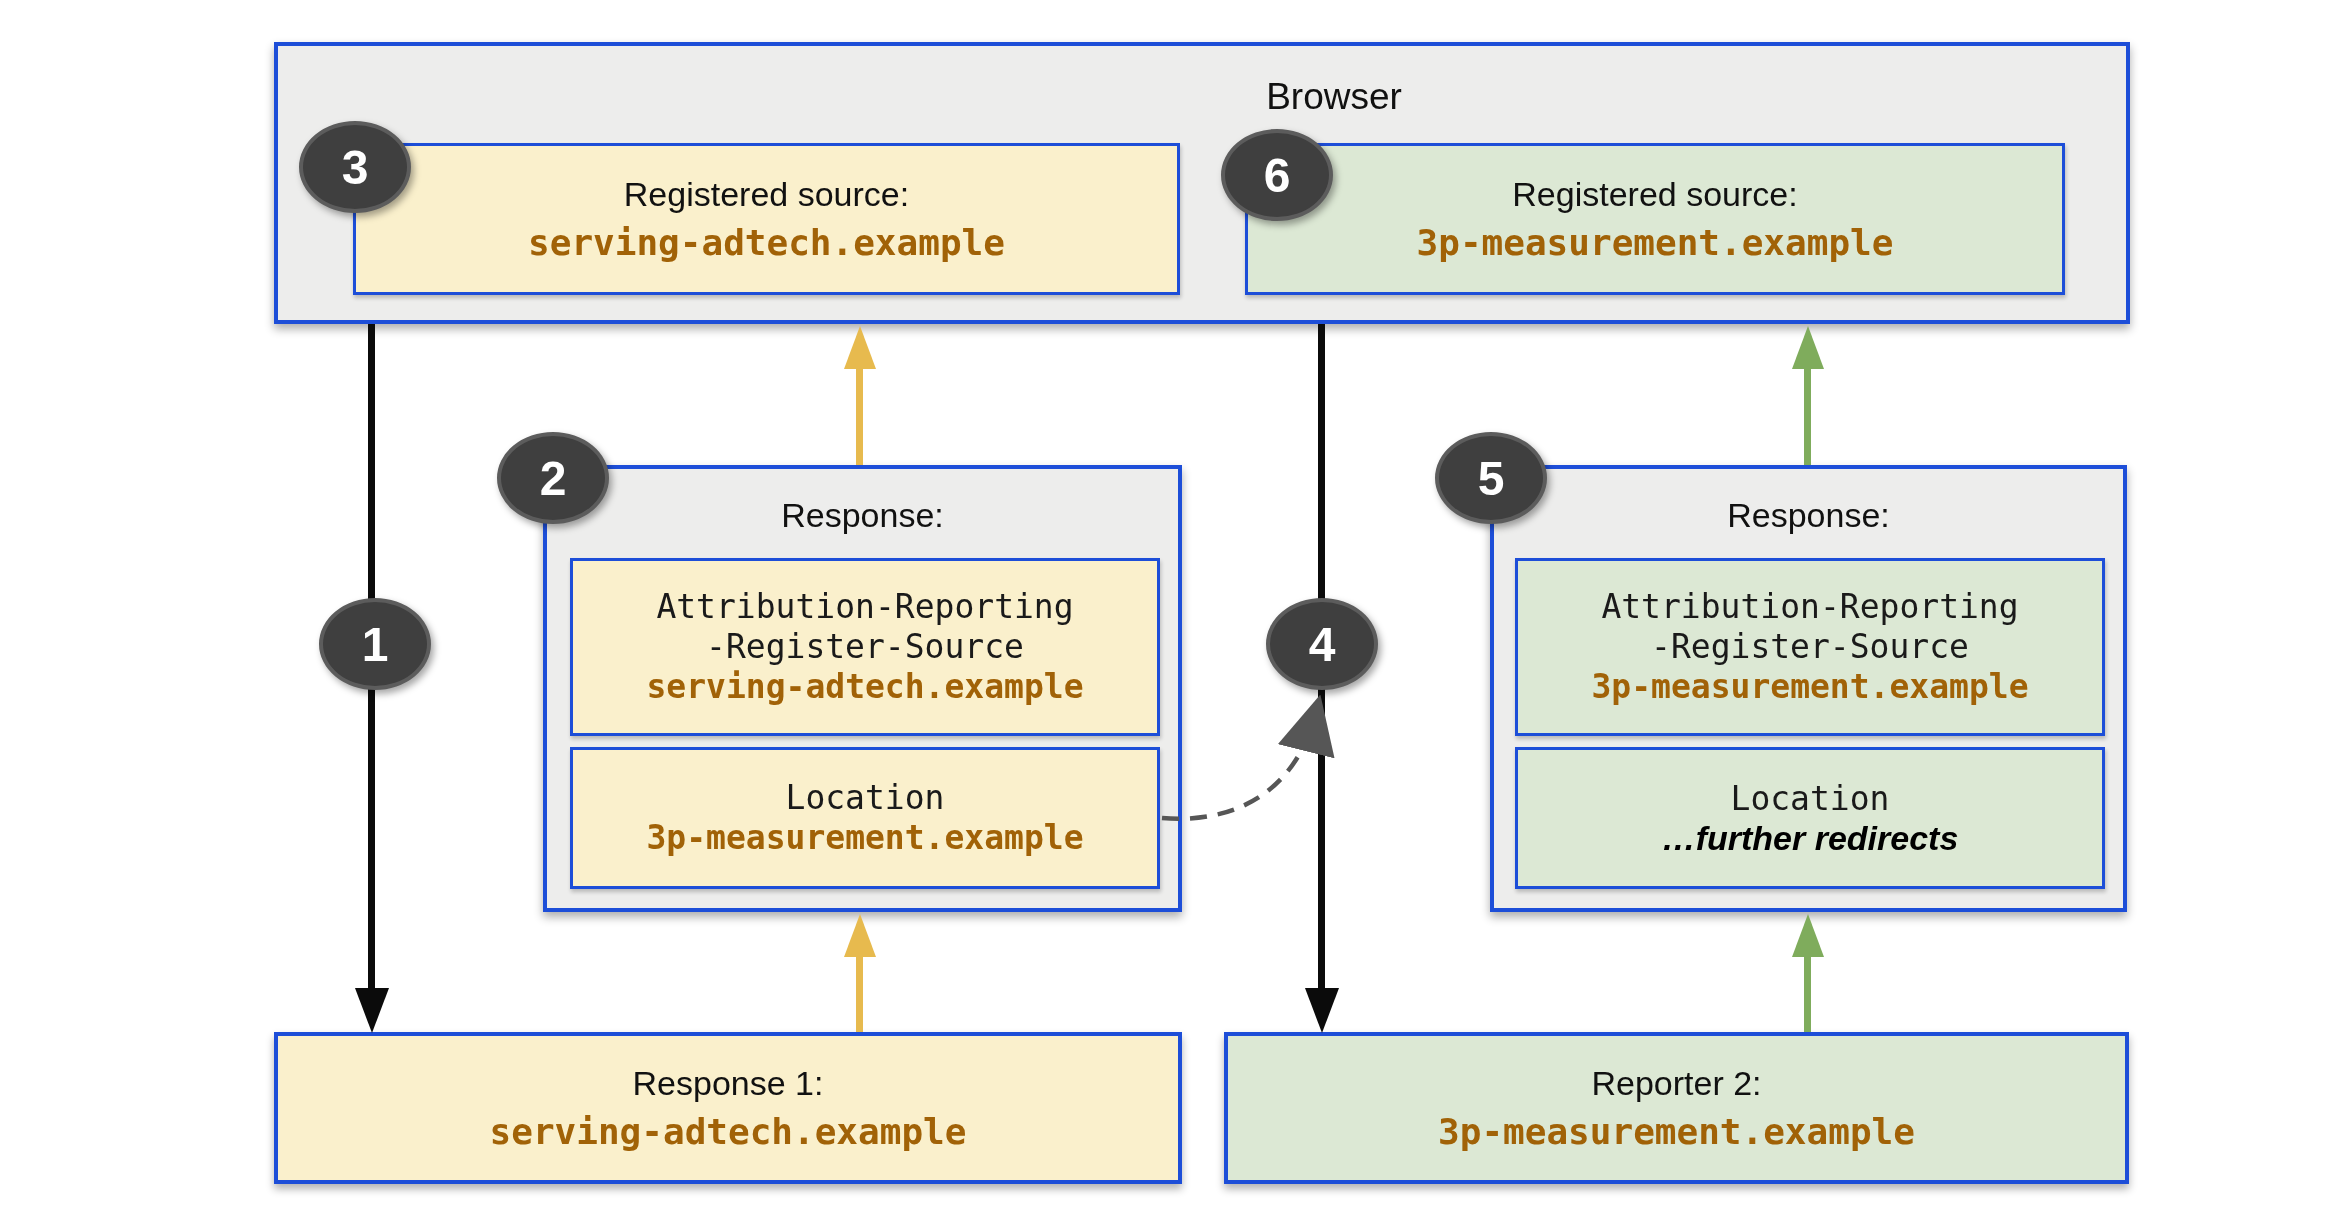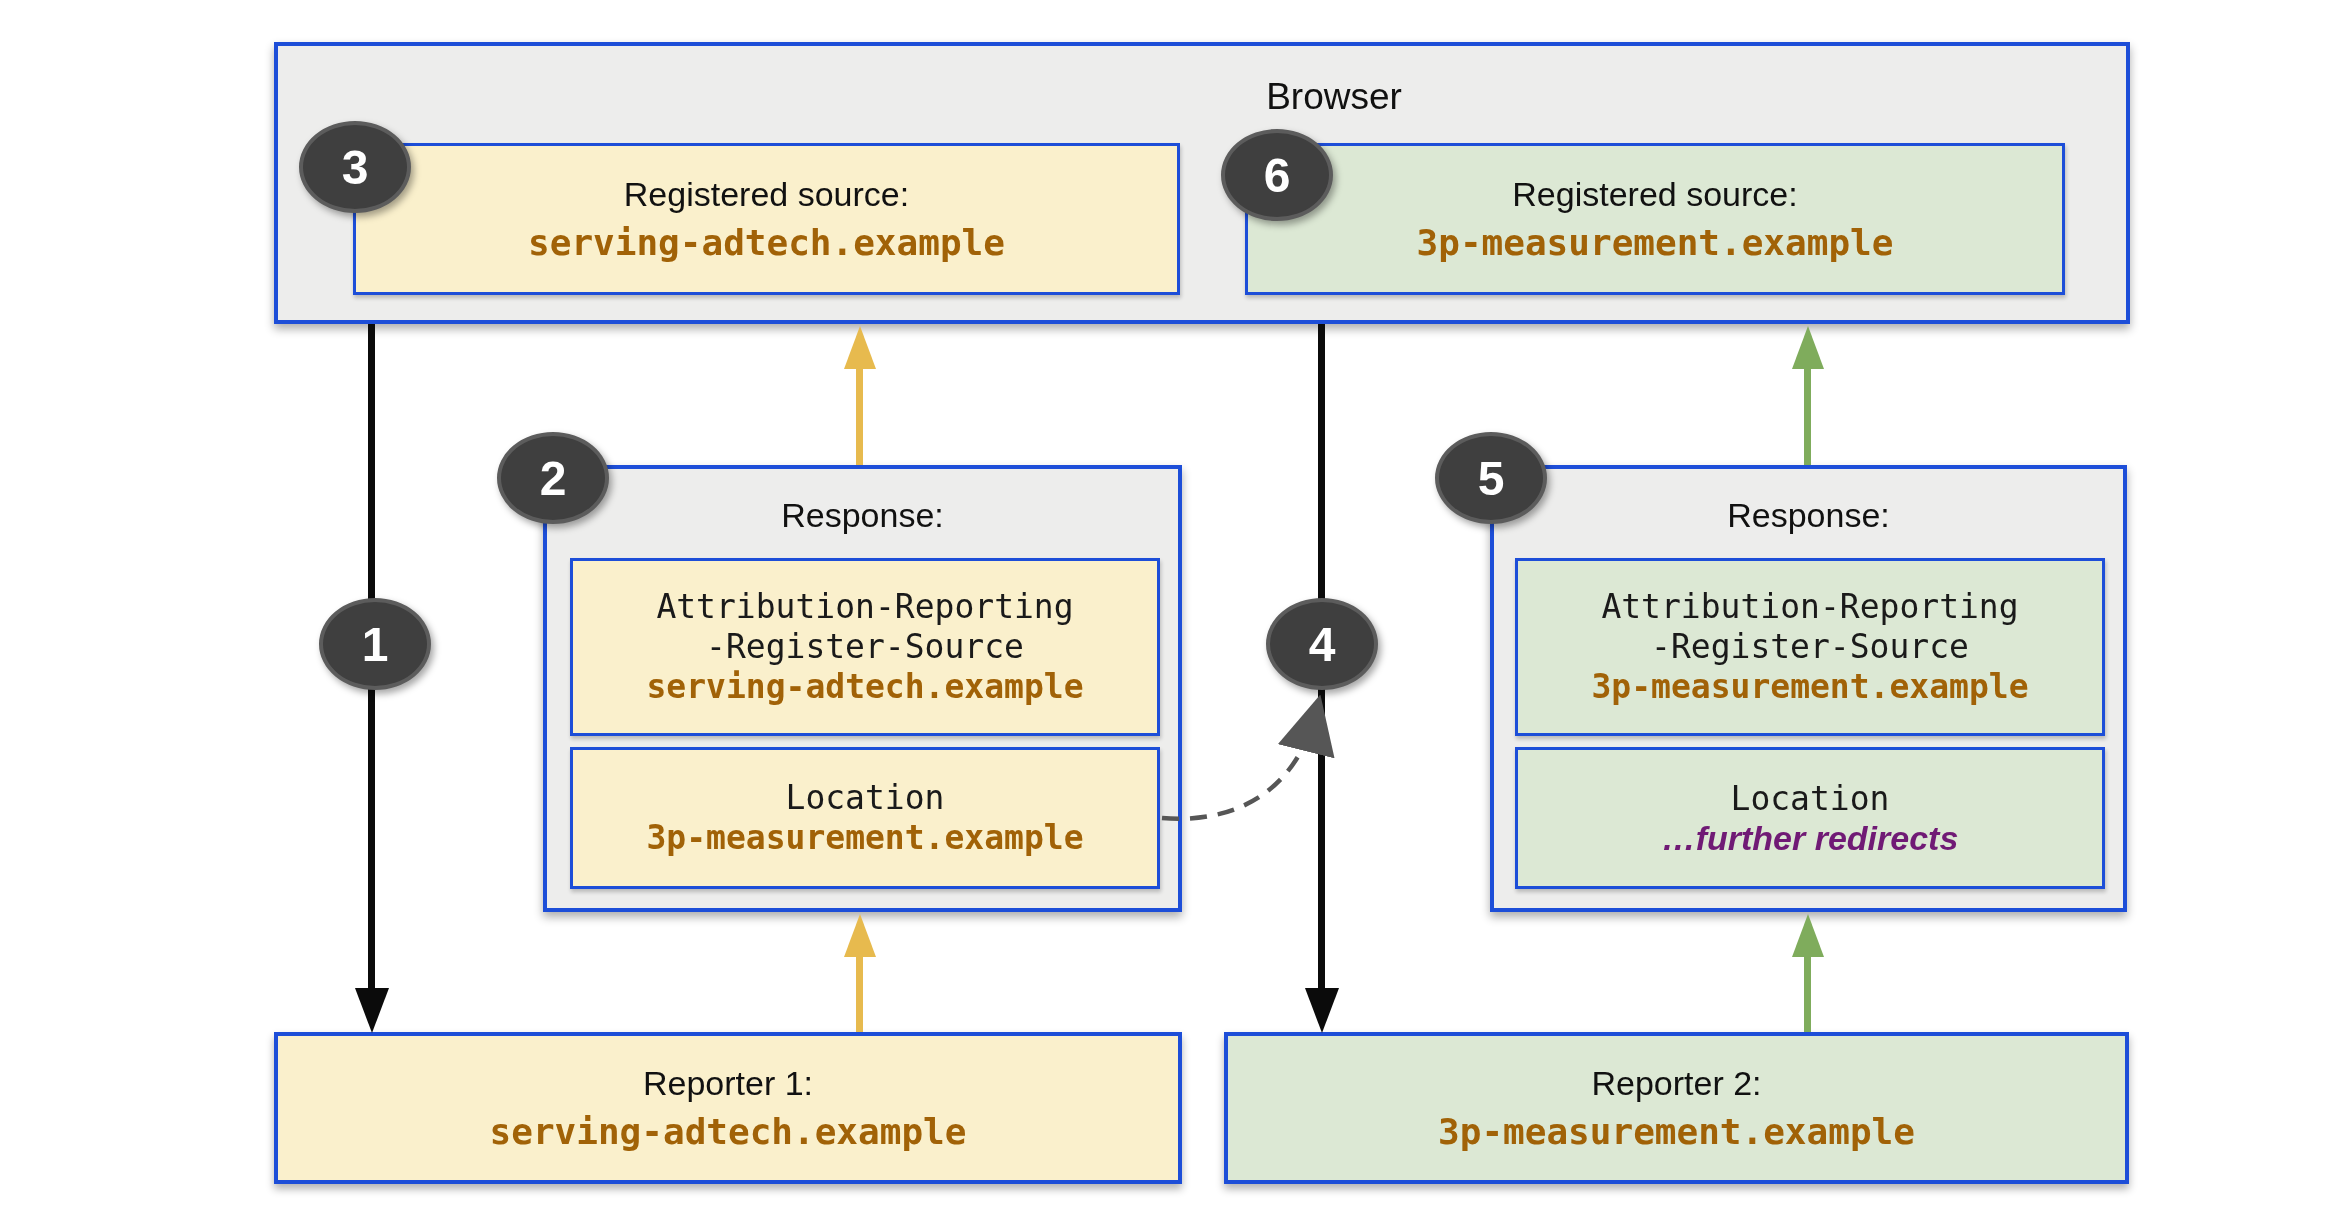--- a/index.html
+++ b/index.html
@@ -14,21 +14,21 @@
   .green-fill{background:#dce8d4;}
   .inner{border-width:3px;box-shadow:1px 3px 4px rgba(0,0,0,.22);}
   .center-col{display:flex;flex-direction:column;align-items:center;justify-content:center;gap:8px;}
   
   .title-sans{position:absolute;text-align:center;font-size:37px;color:#111;}
   .label-sans{font-size:34px;color:#111;}
   .mono-black{font-family:"DejaVu Sans Mono",monospace;font-size:33px;color:#1a1a1a;line-height:40px;}
   .mono-green{font-family:"DejaVu Sans Mono",monospace;font-weight:700;color:#a16207;}
   .value-lg{font-size:36px;}
   .value-md{font-size:33px;line-height:40px;}
-  .italic-green{font-style:italic;font-weight:700;font-size:34px;color:#701a75;}
+  .italic-green{font-style:italic;font-weight:700;font-size:34px;color:#000000;}
   
   .badge{
     position:absolute;width:112px;height:92px;border-radius:50%;
     background:#3f3f3f;border:4px solid #5c5c5c;box-sizing:border-box;
     display:flex;align-items:center;justify-content:center;
     color:#fff;font-size:48px;font-weight:bold;
     box-shadow:3px 4px 7px rgba(0,0,0,.35);z-index:30;
   }
   
   .vline{position:absolute;width:7px;z-index:5;}
@@ -102,21 +102,21 @@
     <div class="mono-black">Attribution-Reporting</div>
     <div class="mono-black">-Register-Source</div>
     <div class="mono-green value-md">3p-measurement.example</div>
   </div>
   <div class="box inner green-fill center-col" style="left:1515px;top:747px;width:590px;height:142px;gap:0;">
     <div class="mono-black">Location</div>
     <div class="italic-green">…further redirects</div>
   </div>
 
   <div class="box yellow-fill center-col" style="left:274px;top:1032px;width:908px;height:152px;box-shadow:0 5px 8px rgba(0,0,0,.3);">
-    <div class="label-sans">Reporter 1:</div>
+    <div class="label-sans">Response 1:</div>
     <div class="mono-green value-lg">serving-adtech.example</div>
   </div>
 
   <div class="box green-fill center-col" style="left:1224px;top:1032px;width:905px;height:152px;box-shadow:0 5px 8px rgba(0,0,0,.3);">
     <div class="label-sans">Reporter 2:</div>
     <div class="mono-green value-lg">3p-measurement.example</div>
   </div>
 
   <div class="badge" style="left:319px;top:598px;">1</div>
   <div class="badge" style="left:497px;top:432px;">2</div>

